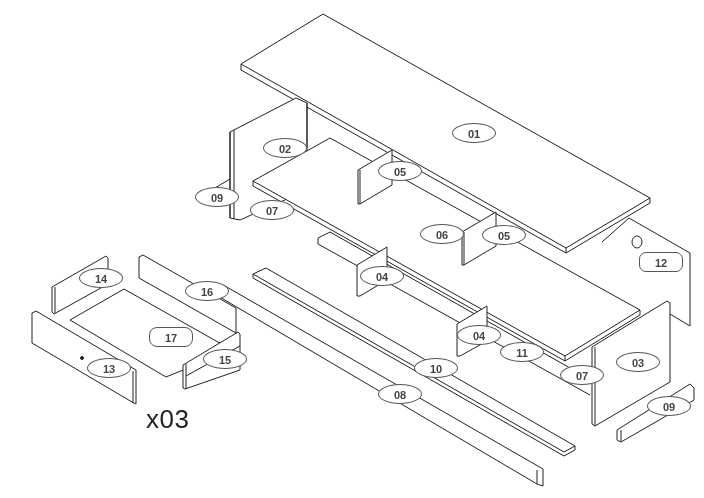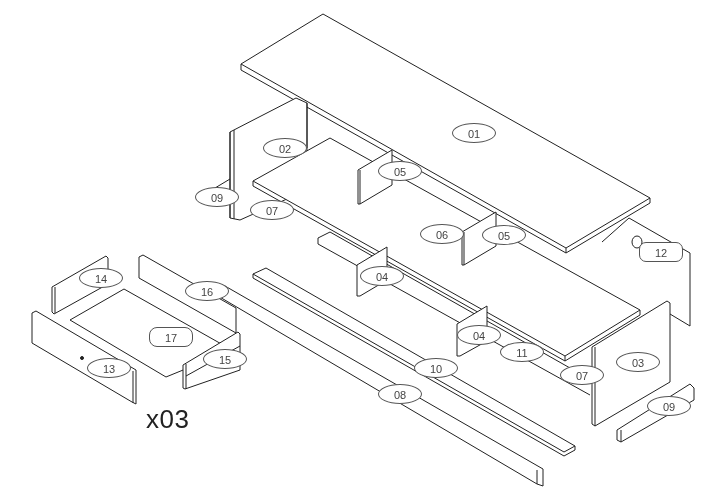--- a/index.html
+++ b/index.html
@@ -1,19 +1,19 @@
 <!DOCTYPE html>
 <html><head>
 <meta charset="utf-8">
 <style>
   html,body{margin:0;padding:0;background:#ffffff;}
   body{width:704px;height:498px;overflow:hidden;position:relative;font-family:"Liberation Sans",sans-serif;}
   #diagram{position:absolute;left:0;top:0;width:704px;height:498px;}
   .lbl{position:absolute;width:44px;height:20px;margin-left:-10px;margin-top:-10px;border:1px solid #555;border-radius:50%;background:#fff;
-       font-size:11px;line-height:20px;text-align:center;color:#444;box-sizing:border-box;}
+       font-size:11px;line-height:20px;text-align:center;color:#444;box-sizing:border-box;font-weight:bold;}
   .qty{position:absolute;left:146px;top:404px;font-size:26px;color:#222;letter-spacing:0.5px;text-align:center;}
 </style>
 </head>
 <body>
 
 <svg id="diagram" viewBox="0 0 704 498" xmlns="http://www.w3.org/2000/svg" fill="none" stroke="#222" stroke-width="1">
 
   <g>
     <polygon points="241,64 323,14 650,198 566,248" fill="#fff"></polygon>
     <polyline points="241,64 241,70 566,253 650,203 650,198"></polyline>
@@ -109,20 +109,20 @@
 <div class="lbl" style="left:388px;top:171px;">05</div>
 <div class="lbl" style="left:492px;top:235px;">05</div>
 <div class="lbl" style="left:430px;top:234px;">06</div>
 <div class="lbl" style="left:260px;top:210px;">07</div>
 <div class="lbl" style="left:570px;top:375px;">07</div>
 <div class="lbl" style="left:388px;top:394px;">08</div>
 <div class="lbl" style="left:205px;top:197px;">09</div>
 <div class="lbl" style="left:657px;top:406px;">09</div>
 <div class="lbl" style="left:424px;top:368px;">10</div>
 <div class="lbl" style="left:510px;top:352px;">11</div>
-<div class="lbl" style="left:649px;top:252px;border-radius:7px;">12</div>
+<div class="lbl" style="left:649px;top:262px;border-radius:7px;">12</div>
 <div class="lbl" style="left:97px;top:368px;">13</div>
 <div class="lbl" style="left:89px;top:278px;">14</div>
 <div class="lbl" style="left:213px;top:359px;">15</div>
 <div class="lbl" style="left:195px;top:291px;">16</div>
 <div class="lbl" style="left:159px;top:337px;border-radius:8px;">17</div>
 
 <div class="qty">x03</div>
 
 </body></html>

